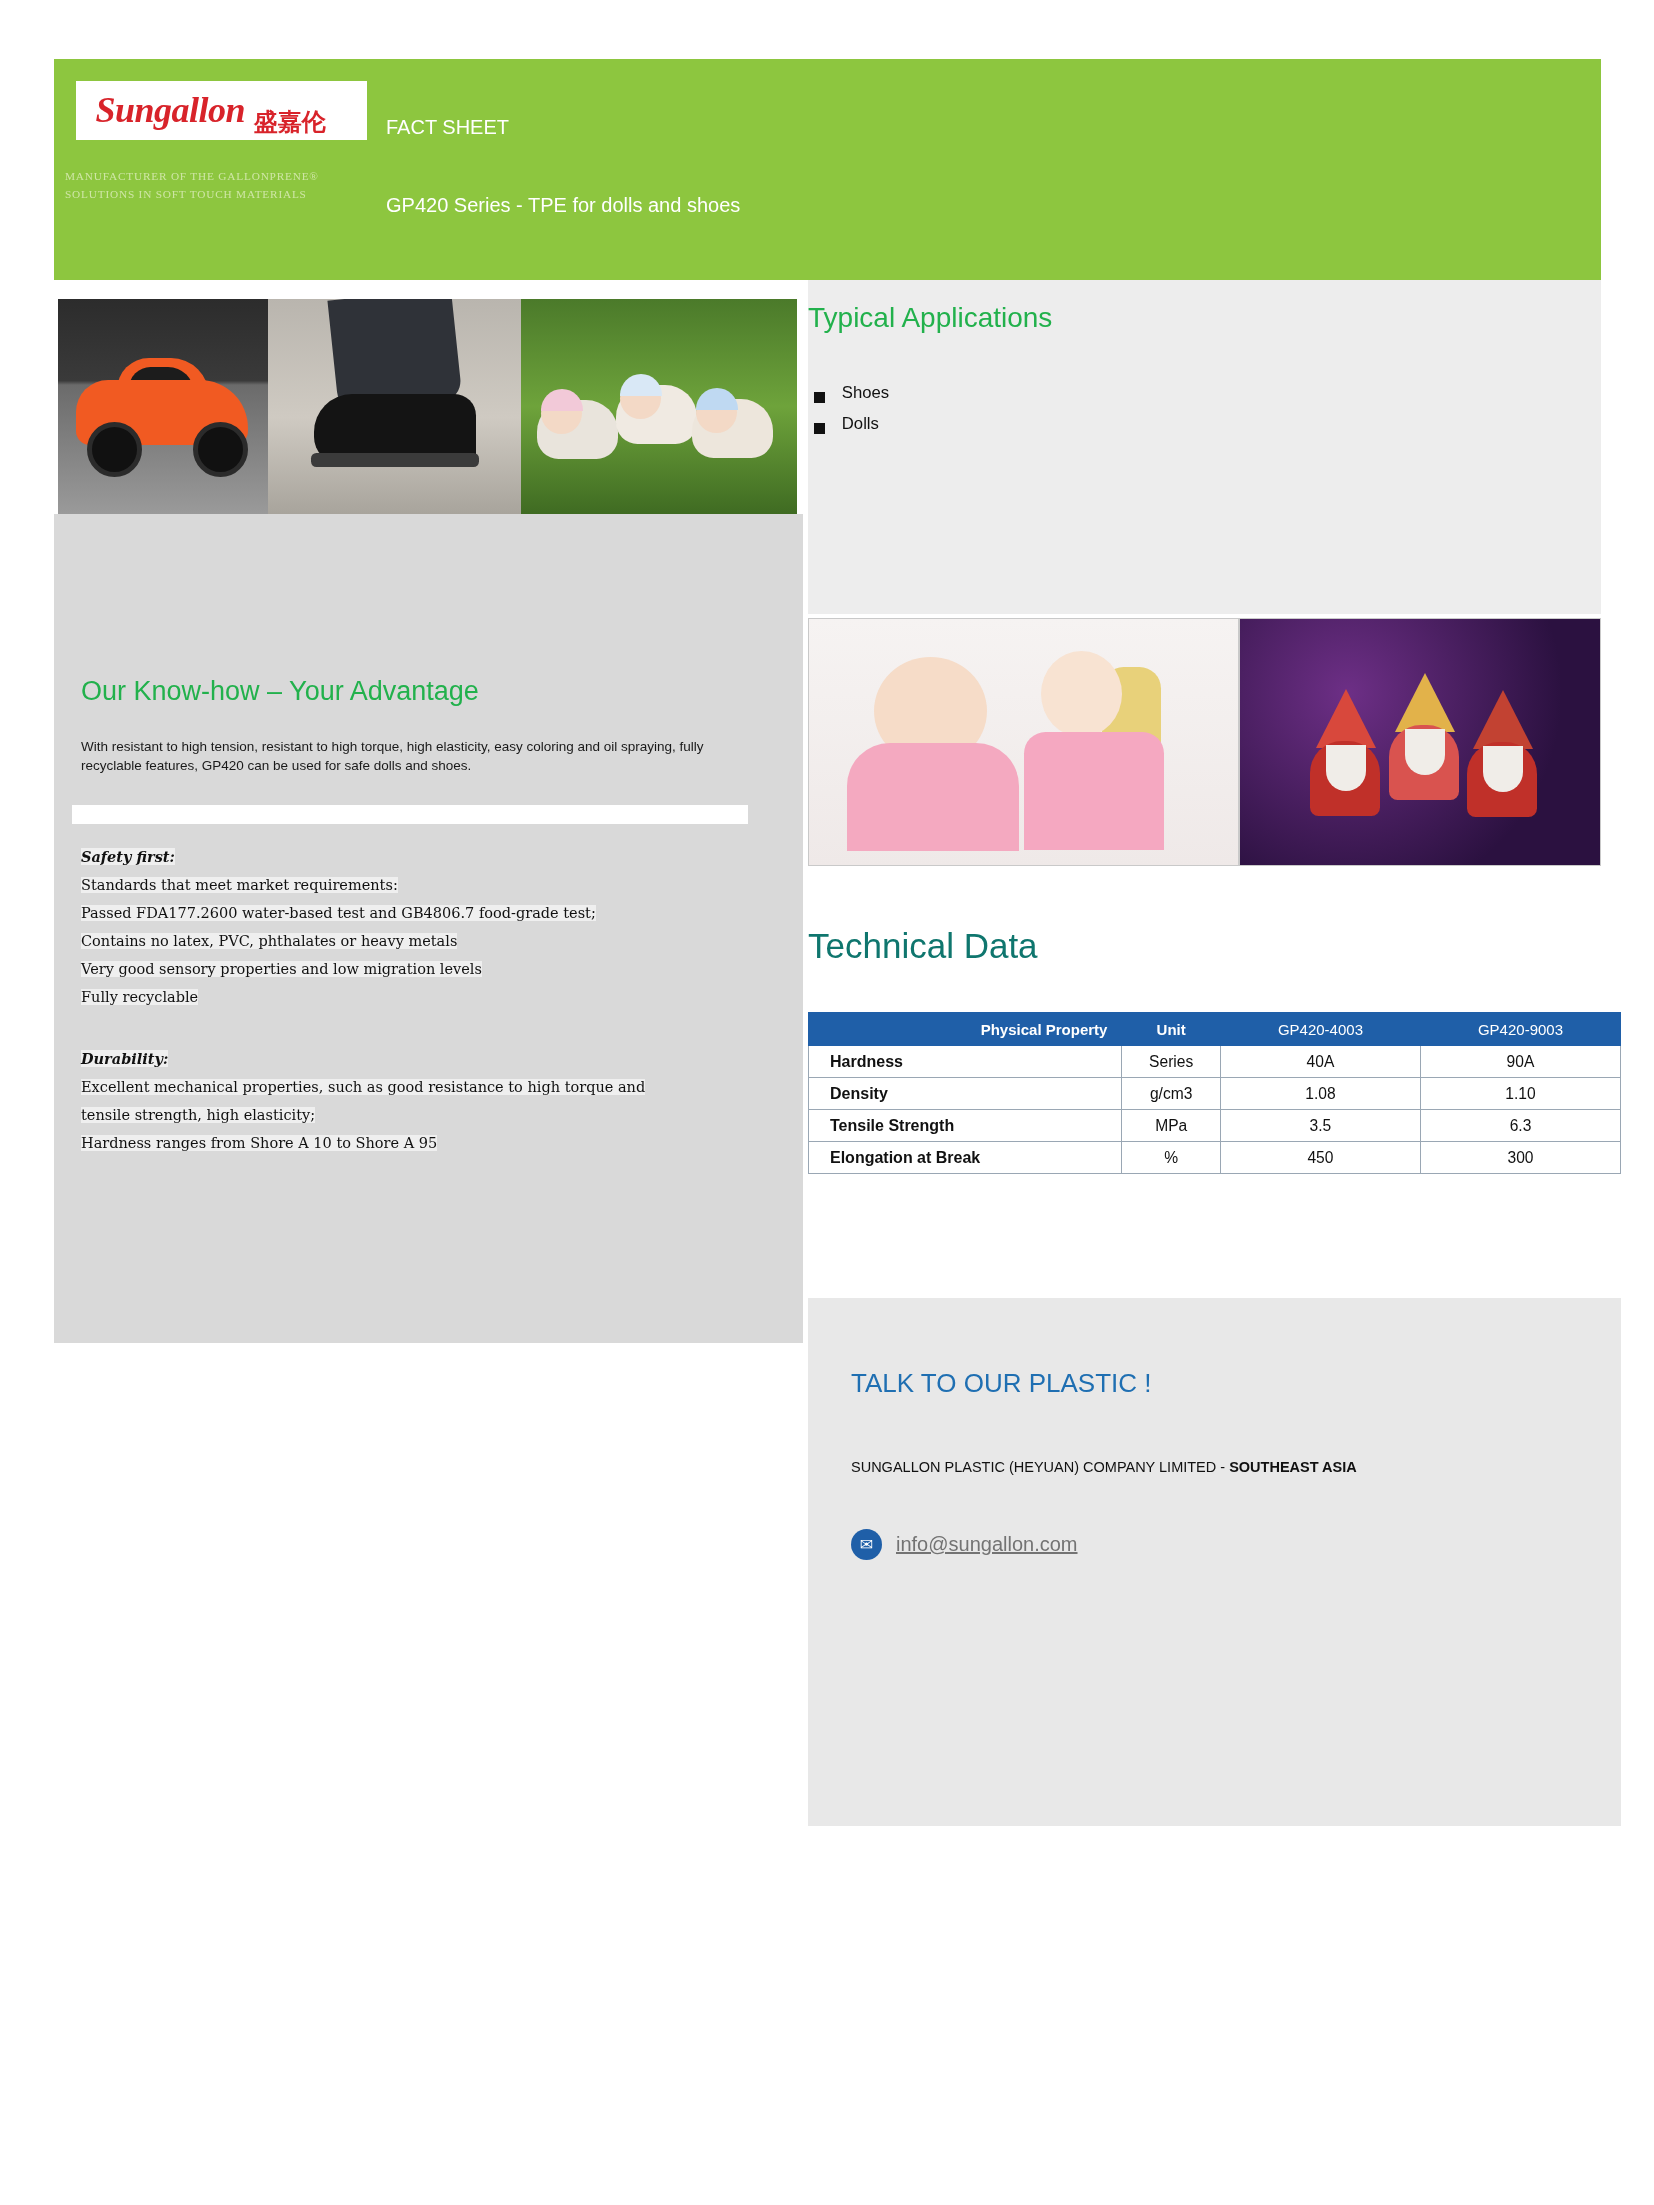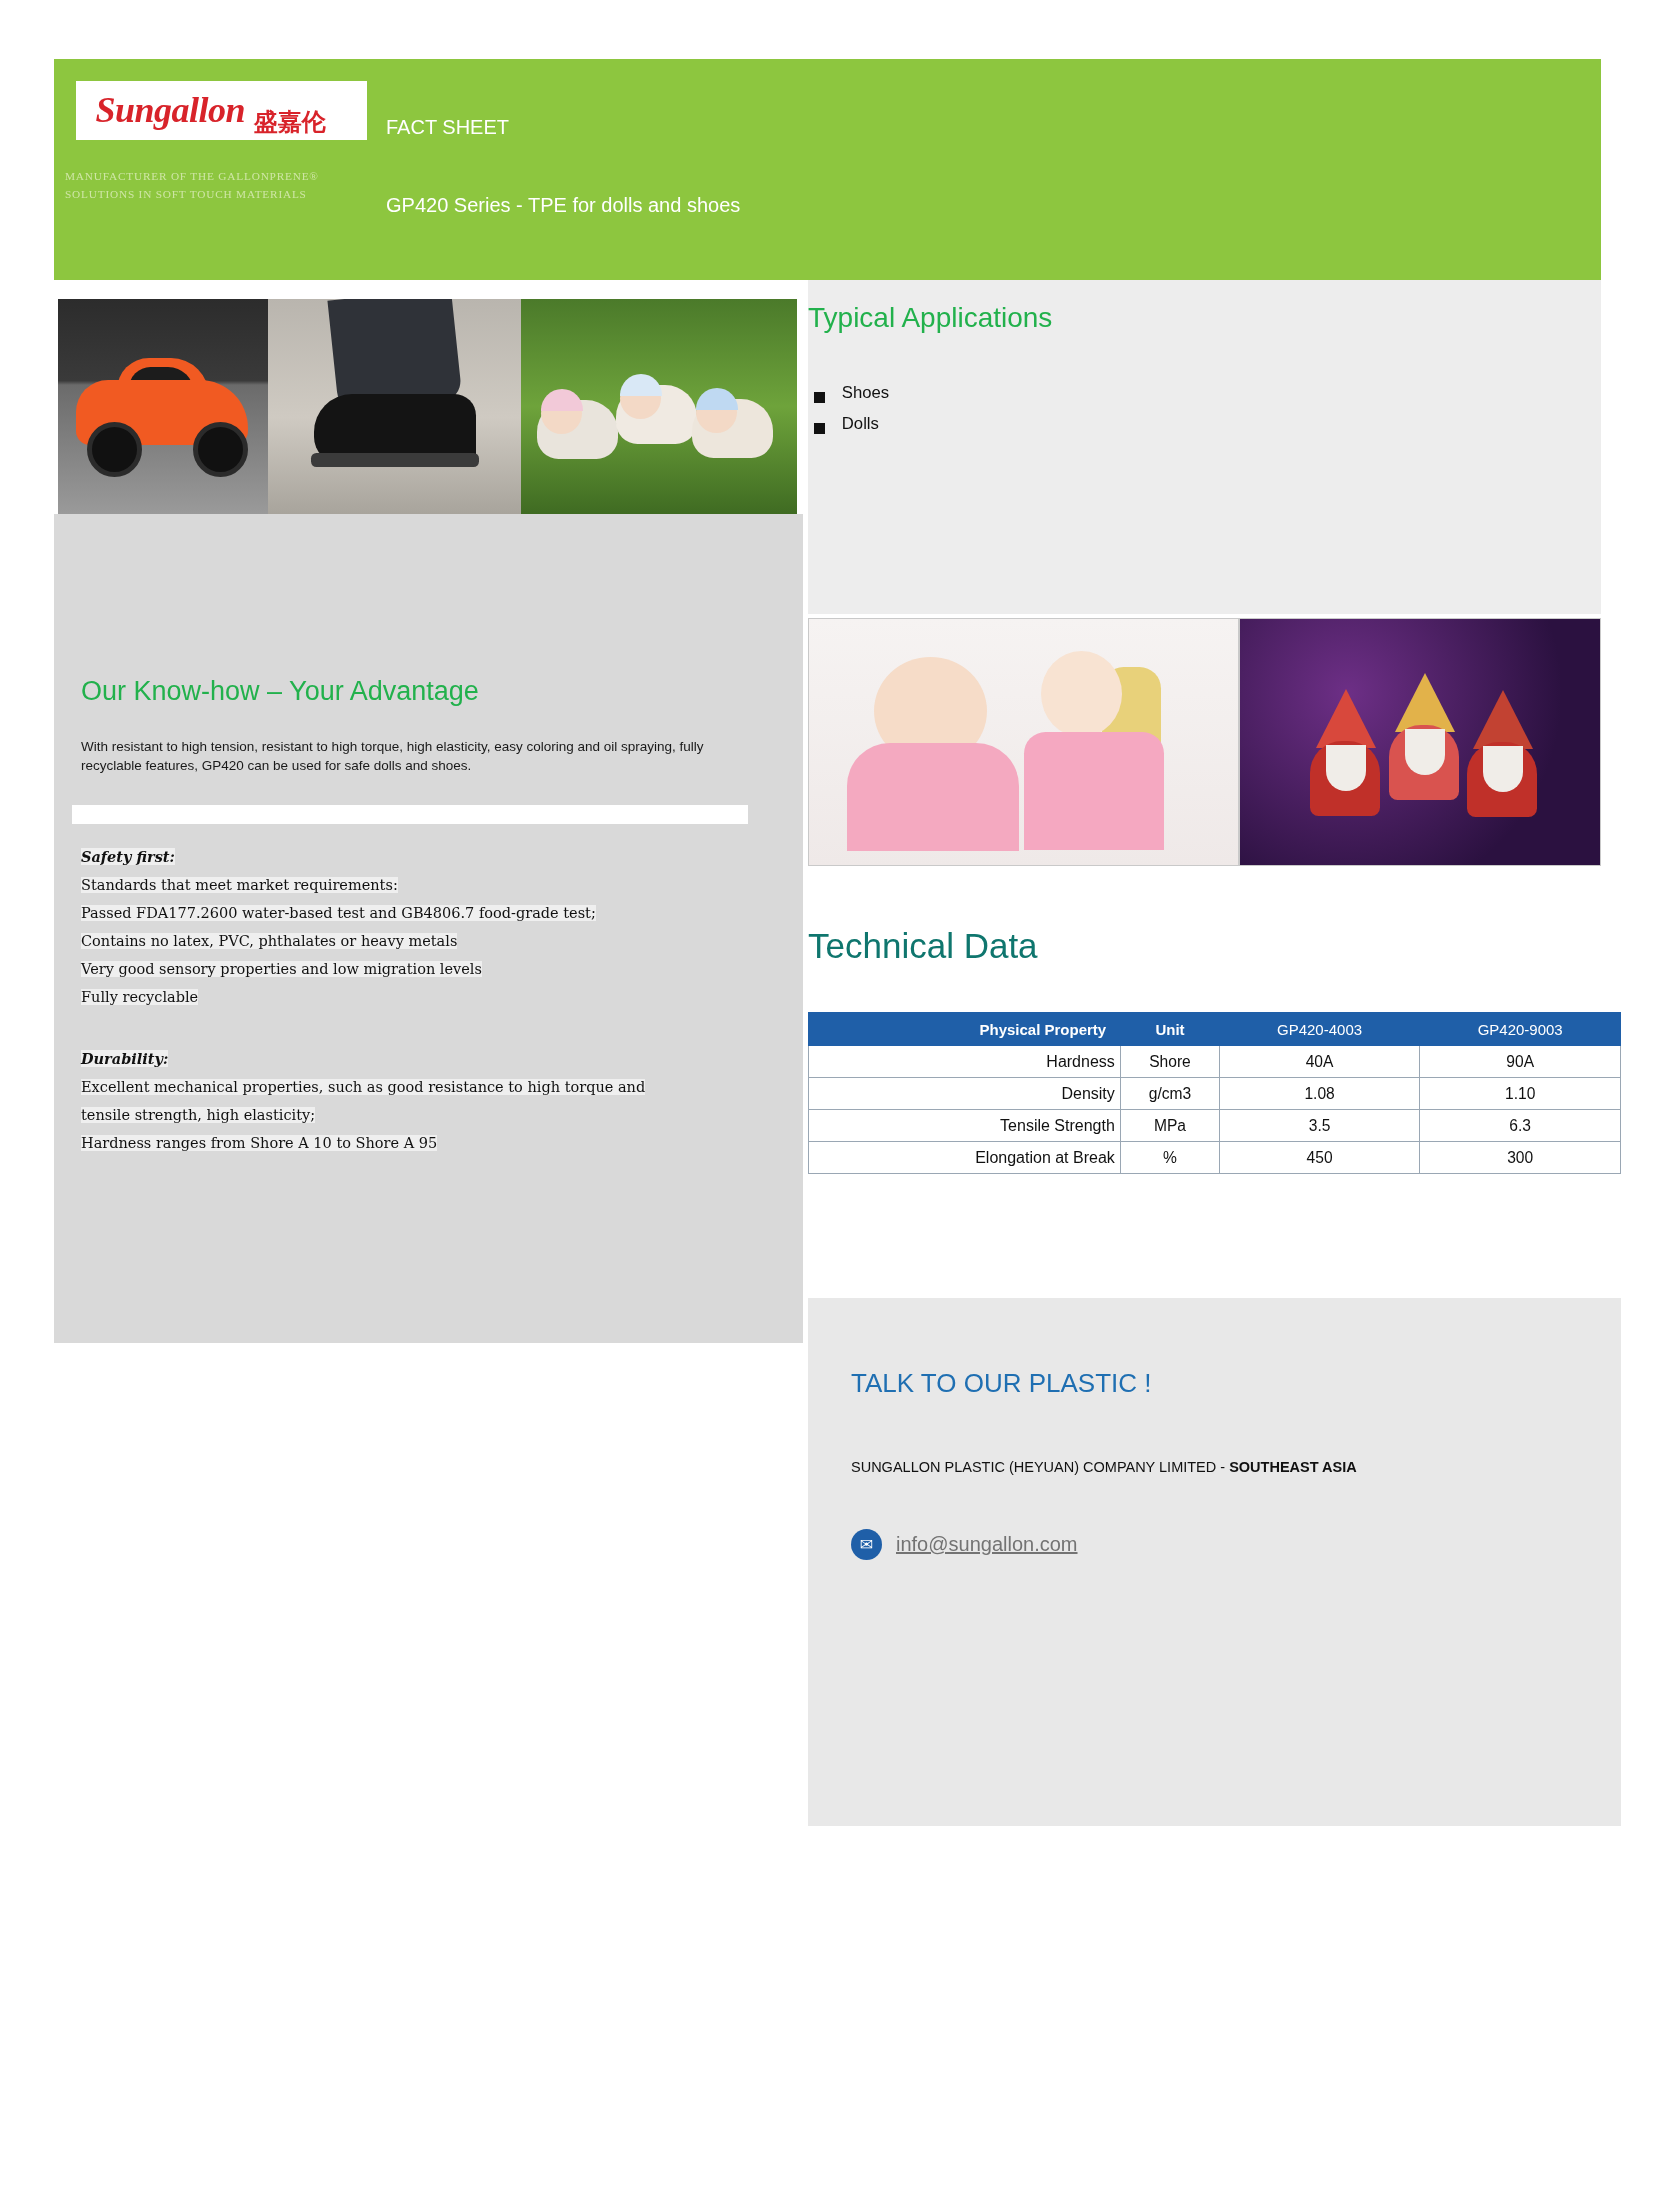--- a/index.html
+++ b/index.html
@@ -220,21 +220,21 @@
   table.tech th {
     background: #1F5FA8; color: #ffffff; font-size: 15px; font-weight: bold;
     border: 0.5px solid #1F5FA8; padding: 7.5px 5.4px;
   }
   table.tech th.prop { text-align: right; padding-right: 14px; width: 318px; }
   table.tech th.unit { width: 92px; }
   table.tech th.col { width: 205px; font-weight: normal; }
   table.tech td {
     border: 0.5px solid #9aa7b4; padding: 6.5px 5.4px; color: #111; background: #fff;
   }
-  table.tech td.prop { text-align: right; padding-left: 8px; font-size: 16px; }
+  table.tech td.prop { text-align: left; padding-left: 21px; font-size: 16px; font-weight: bold; }
   table.tech td.unit, table.tech td.val { text-align: center; font-size: 15.6px; }
 
   .experts-panel {
     position: absolute; left: 808px; top: 1298px; width: 813px; height: 528px;
     background: #E8E8E8;
   }
   .experts-title {
     position: absolute; left: 851px; top: 1368px; font-size: 26px; color: #1F6FB2;
   }
   .company-line {
@@ -363,21 +363,21 @@
     <tr>
       <th class="prop">Physical Property</th>
       <th class="unit">Unit</th>
       <th class="col">GP420-4003</th>
       <th class="col">GP420-9003</th>
     </tr>
   </thead>
   <tbody>
     <tr>
       <td class="prop">Hardness</td>
-      <td class="unit">Shore</td>
+      <td class="unit">Series</td>
       <td class="val">40A</td>
       <td class="val">90A</td>
     </tr>
     <tr>
       <td class="prop">Density</td>
       <td class="unit">g/cm3</td>
       <td class="val">1.08</td>
       <td class="val">1.10</td>
     </tr>
     <tr>

